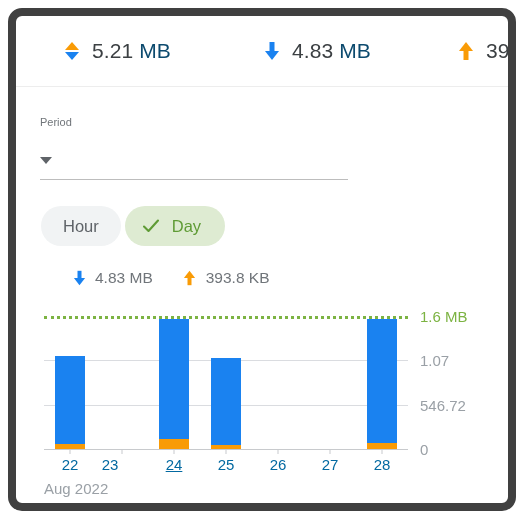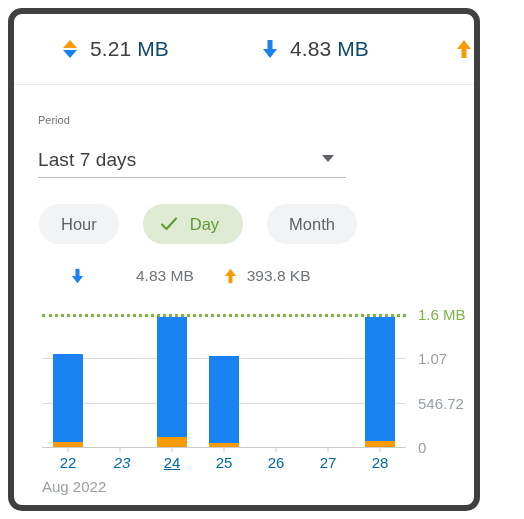--- a/index.html
+++ b/index.html
@@ -9,24 +9,24 @@
     height: 519px;
     background: #ffffff;
     font-family: "Liberation Sans", sans-serif;
     -webkit-font-smoothing: antialiased;
   }
 
   #card {
     position: absolute;
     left: 8px;
     top: 8px;
-    width: 472px;
+    width: 508px;
     height: 503px;
     background: #ffffff;
-    border: 6px solid #404040;
+    border: 8px solid #404040;
     border-radius: 14px;
     overflow: hidden;
   }
 
   
   #header-stats {
     position: absolute;
     left: 0; top: 0;
     width: 504px;
     height: 70px;
@@ -105,21 +105,21 @@
     border-top: 7px solid #5f6368;
     margin-right: 12px;
     margin-bottom: 2px;
   }
 
   
   #chips {
     position: absolute;
     left: 25px; top: 190px;
     display: flex;
-    gap: 24px;
+    gap: 4px;
   }
   .chip {
     height: 40px;
     border-radius: 20px;
     display: flex;
     align-items: center;
     background: #f1f3f4;
     color: #5f6368;
     font-size: 16.5px;
     padding: 0 22px;
@@ -142,21 +142,21 @@
   
   #sub-stats {
     position: absolute;
     left: 24px; top: 250px;
     height: 24px;
     display: flex;
     align-items: center;
   }
   .sstat { display: flex; align-items: center; }
   .sstat-total { margin-left: 0; }
-  .sstat-down  { margin-left: 32px; gap: 43px; }
+  .sstat-down  { margin-left: 32px; }
   .sstat-up    { margin-left: 30px; }
   .sstat-icon {
     width: 14px; height: 17px;
     display: flex;
     flex-direction: column;
     align-items: center;
     justify-content: center;
     margin-right: 9px;
     flex: none;
   }
@@ -278,42 +278,38 @@
 
     </div>
 
   </div>
 
   <div id="header-divider"></div>
 
   <div id="period-label">Period</div>
 
   <div id="period-select">
-    <span id="period-value">Last 7 days</span>
     <span class="caret"></span>
   </div>
 
   <div id="chips">
 
     <div class="chip">
       <span>Hour</span>
     </div>
 
     <div class="chip selected">
       <span class="check">
         <svg width="20" height="20" viewBox="0 0 20 20">
           <path d="M3 10.5 L7.5 15 L17 4.5" fill="none" stroke="#5f9b35" stroke-width="2.1" stroke-linecap="round" stroke-linejoin="round"></path>
         </svg>
       </span>
       <span>Day</span>
     </div>
 
-    <div class="chip">
-      <span>Month</span>
-    </div>
 
   </div>
 
   <div id="sub-stats">
 
 
     <div class="sstat sstat-down">
       <span class="sstat-icon">
         <svg width="13" height="16" viewBox="0 0 16 20">
           <rect x="5.5" y="1" width="5" height="10" fill="#1a82f0"></rect>
@@ -359,21 +355,21 @@
         </div>
       </div>
     <div id="chart-labels">
         <div class="ylabel" style="top: 137px;">0</div>
         <div class="ylabel" style="top: 92.619px;">546.72</div>
         <div class="ylabel" style="top: 48.2381px;">1.07</div>
         <div class="ylabel limit" style="top: 4px;">1.6 MB</div>
         <div class="xmark" style="left: 30px;"></div>
         <div class="xtick" style="left: 30px;">22</div>
         <div class="xmark" style="left: 82px;"></div>
-        <div class="xtick" style="left: 84px; font-style: italic;">23</div>
+        <div class="xtick" style="left: 70px;">23</div>
         <div class="xmark" style="left: 134px;"></div>
         <div class="xtick" style="left: 134px; text-decoration: underline;">24</div>
         <div class="xmark" style="left: 186px;"></div>
         <div class="xtick" style="left: 186px;">25</div>
         <div class="xmark" style="left: 238px;"></div>
         <div class="xtick" style="left: 238px;">26</div>
         <div class="xmark" style="left: 290px;"></div>
         <div class="xtick" style="left: 290px;">27</div>
         <div class="xmark" style="left: 342px;"></div>
         <div class="xtick" style="left: 342px;">28</div>

